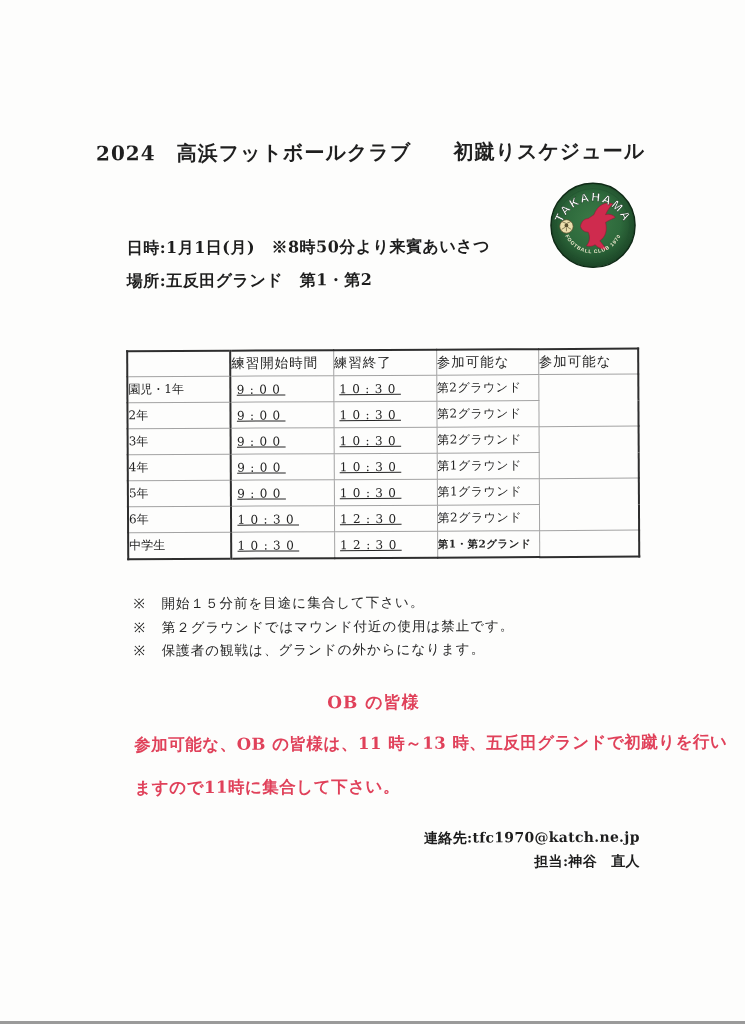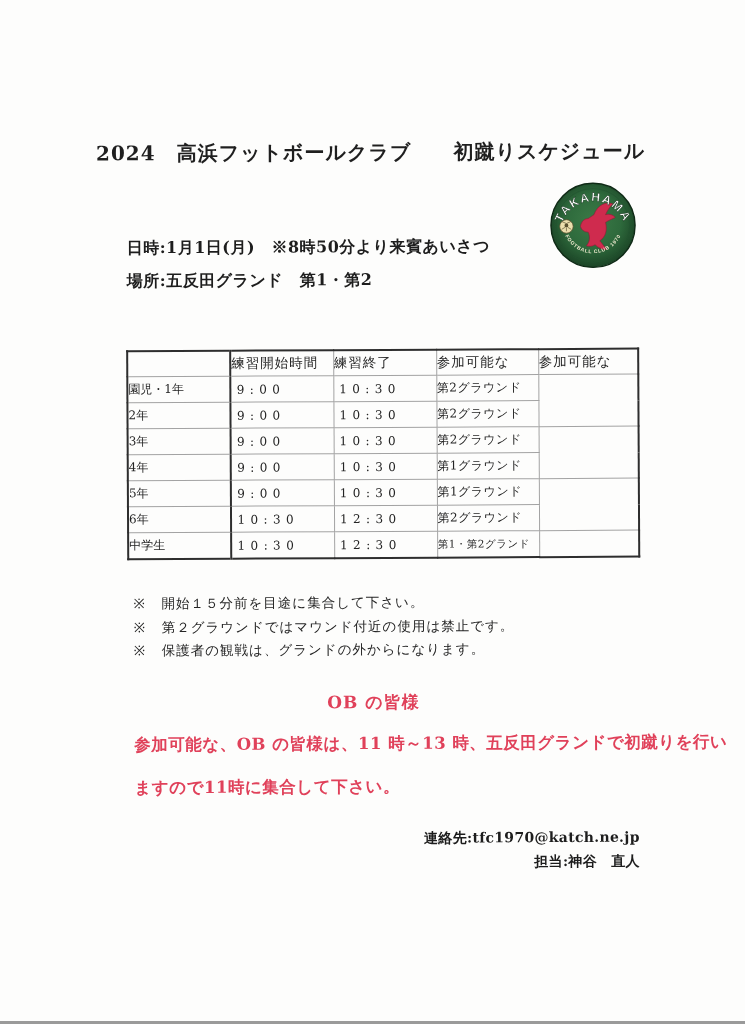--- a/index.html
+++ b/index.html
@@ -31,23 +31,23 @@
   }
   table.sched td,table.sched th{
     border:1px solid #a3a3a3;
     font-weight:400;text-align:left;vertical-align:middle;
     padding:0;color:#242424;overflow:hidden;white-space:nowrap;
   }
   table.sched th{height:24px;font-size:13.5px;letter-spacing:1px;}
   table.sched td{height:25px;font-size:12px;}
   col.c0{width:103px;}col.c1{width:103px;}col.c2{width:103px;}col.c3{width:102px;}col.c4{width:100px;}
   .col-label{border-right:2px solid #2e2e2e !important;}
-  td.time{font-size:14.5px;letter-spacing:0.45em;text-indent:0.45em;}
+  td.time{font-size:14.5px;letter-spacing:0.45em;text-indent:0.45em;text-decoration:underline;}
   td.venue{font-size:13.5px;letter-spacing:0.5px;}
-  td.venue.small{font-size:10.5px;letter-spacing:0.5px;}
+  td.venue.small{font-size:10.5px;letter-spacing:0.5px;font-weight:bold;}
   td.tonjiru{background:transparent;}
 
   .notes{left:133px;top:595px;font-size:13.5px;color:#252525;letter-spacing:1px;}
   .note{margin-bottom:9.5px;height:14px;line-height:14px;}
   .note .mk{display:inline-block;width:28px;}
 
   .ob-heading{
     top:691px;left:0;width:100%;text-align:center;
     font-size:17px;font-weight:700;color:#e0415a;letter-spacing:1px;
   }

